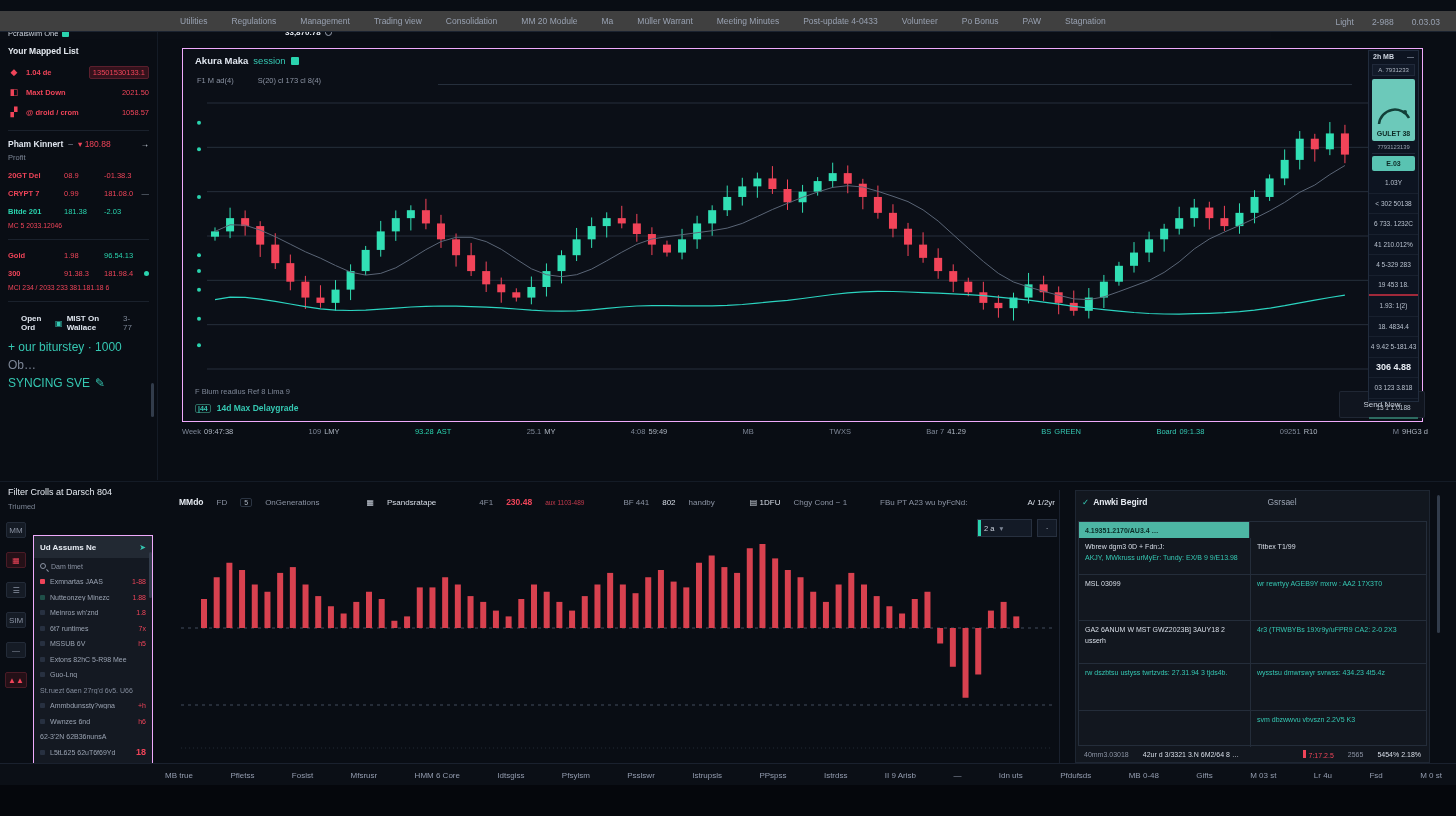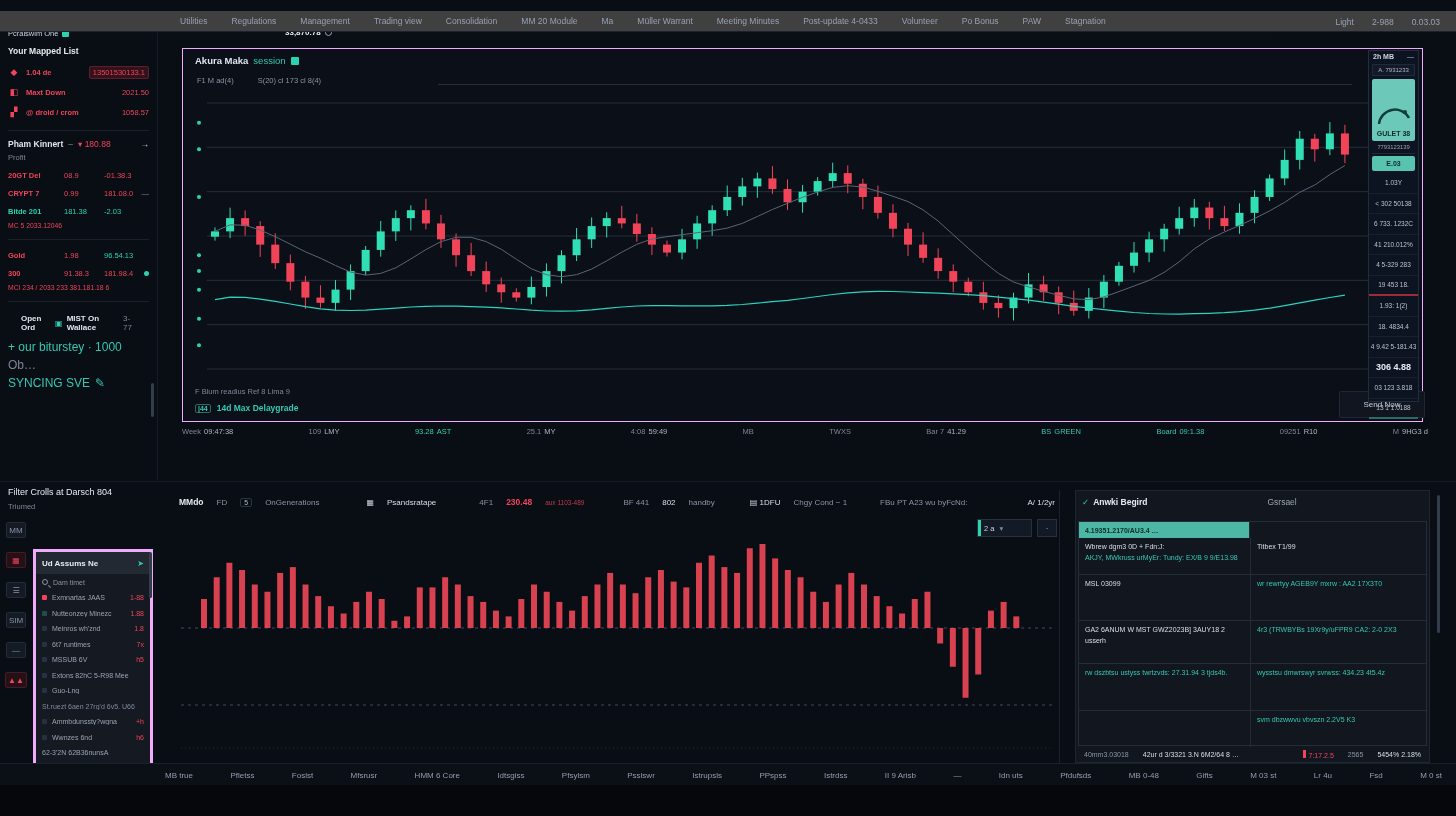--- a/index.html
+++ b/index.html
@@ -43,21 +43,21 @@
   .ordhead{display:flex;align-items:center;gap:4px;font-size:8px;font-weight:bold;color:#dfe5ee;margin:6px 13px;}
   .orditem{height:18px;display:flex;align-items:center;gap:5px;font-size:12px;}
 
   
   .toolstitle{left:8px;top:487px;font-weight:normal;font-size:9px;color:#e6ebf2;}
   .toolssub{left:8px;top:502px;font-size:7.5px;color:#7d8696;}
   .rail{left:2px;top:522px;width:28px;display:flex;flex-direction:column;gap:14px;align-items:center;}
   .railitem{font-size:8px;color:#8b93a3;background:#151b25;border:1px solid #232b38;border-radius:2px;
             min-width:20px;height:16px;display:flex;align-items:center;justify-content:center;padding:0 2px;}
   .railitem.red{color:#ef4459;border-color:#4a1b26;background:#241017;}
-  .toolbox{left:33px;top:549px;width:120px;height:243px;background:#141922;border:3px solid #f0abfc;}
+  .toolbox{left:33px;top:535px;width:120px;height:243px;background:#141922;border:1px solid #f0abfc;}
   .toolhead{height:22px;background:#222933;display:flex;align-items:center;justify-content:space-between;
             padding:0 6px;font-size:8px;font-weight:bold;color:#e6ebf2;}
   .searchrow{height:16px;display:flex;align-items:center;gap:5px;padding:0 6px;color:#8b93a3;font-size:7px;}
   .sicon{width:6px;height:6px;border:1px solid #8b93a3;border-radius:50%;position:relative;}
   .sicon::after{content:"";position:absolute;width:3px;height:1px;background:#8b93a3;transform:rotate(45deg);left:5px;top:6px;}
   .titem{height:15.5px;display:flex;align-items:center;gap:5px;padding:0 6px;font-size:7px;color:#9aa3b2;}
   .titem .dot{width:5px;height:5px;border-radius:1px;background:#273040;flex:none;}
   .titem .dot.redbox{background:#ef4459;}
   .titem .dot.tealbox{background:#1f4f48;}
   .titem .lab{flex:1;white-space:nowrap;overflow:hidden;}

